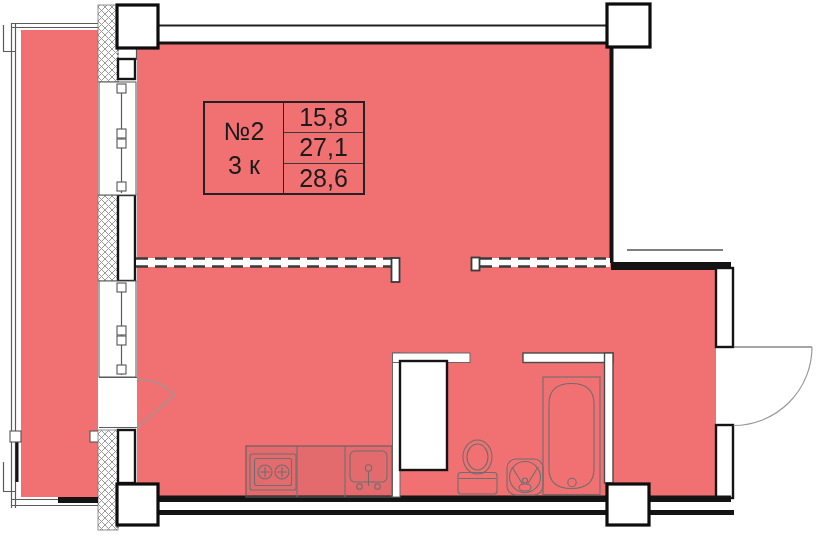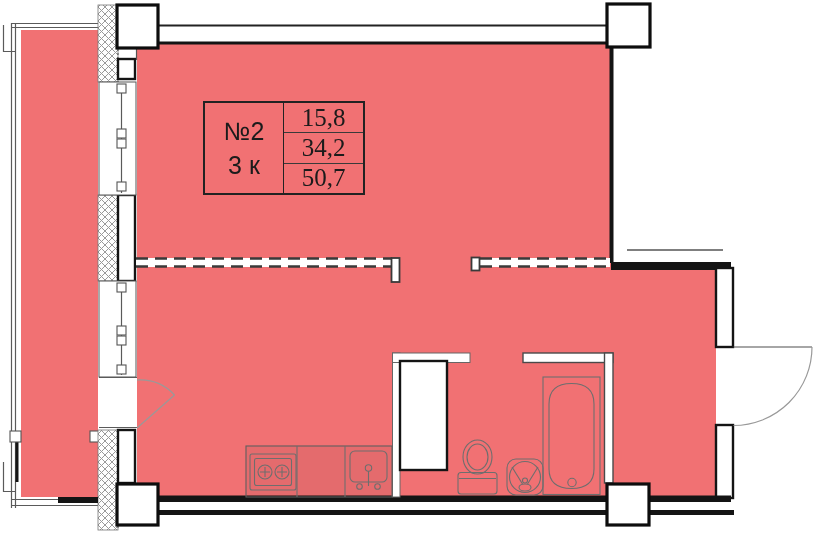--- a/index.html
+++ b/index.html
@@ -30,21 +30,21 @@
   .arc{stroke:#999999;stroke-width:1.2;fill:none;}
 
   
   .label-card{position:absolute;left:203px;top:101px;width:162px;height:94px;
     display:flex;border:2px solid #222222;box-sizing:border-box;background:transparent;}
   .label-card .left-cell{width:79px;border-right:1.6px solid #222222;box-sizing:border-box;
     display:flex;flex-direction:column;align-items:center;justify-content:center;
     font-size:25px;line-height:34px;}
   .label-card .right-col{flex:1;display:flex;flex-direction:column;}
   .label-card .num-cell{flex:1;display:flex;align-items:center;justify-content:center;
-    font-size:25px;border-bottom:1.3px solid #3A3A3A;box-sizing:border-box;font-family:Liberation Serif, serif;}
+    font-size:25px;border-bottom:1.3px solid #3A3A3A;box-sizing:border-box;}
   .label-card .num-cell:last-child{border-bottom:none;}
 </style>
 </head>
 <body>
 
 <svg id="plan-svg" viewBox="0 0 828 536">
   <defs>
     <pattern id="hatch" width="7" height="7" patternUnits="userSpaceOnUse">
       <rect width="7" height="7" fill="#FFFFFF"></rect>
       <path d="M0,7 L7,0 M0,0 L7,7" stroke="#9A9A9A" stroke-width="1" fill="none"></path>
@@ -198,16 +198,16 @@
   </g>
 </svg>
 
 <div class="label-card">
   <div class="left-cell">
     <div>№2</div>
     <div>3 к</div>
   </div>
   <div class="right-col">
     <div class="num-cell">15,8</div>
-    <div class="num-cell">34,2</div>
-    <div class="num-cell">50,7</div>
+    <div class="num-cell">27,1</div>
+    <div class="num-cell">28,6</div>
   </div>
 </div>
 
 </body></html>

